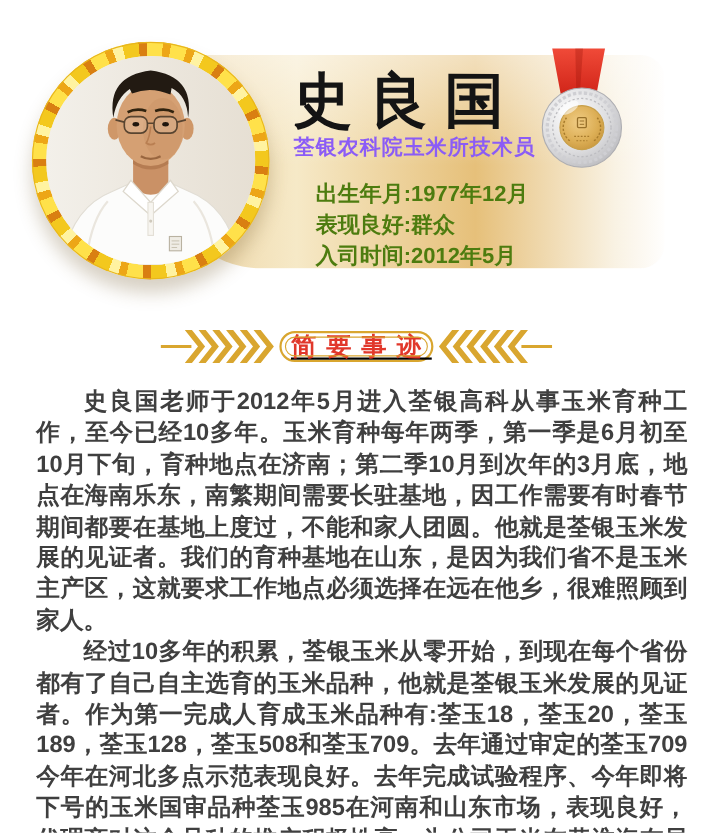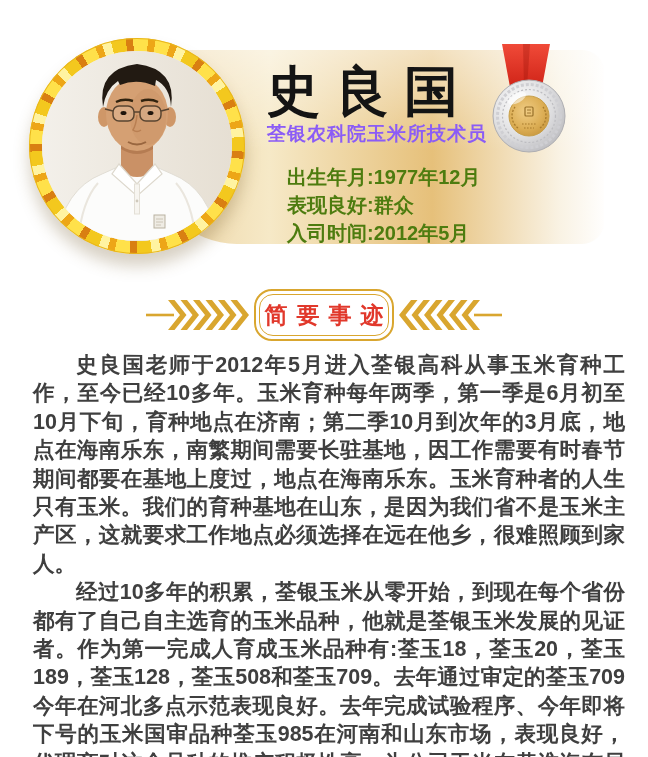--- a/index.html
+++ b/index.html
@@ -53,23 +53,24 @@
   .medal { position:absolute; left:487px; top:40px; }
 
   
   .header-row {
     position:absolute; left:0; top:295px; width:648px; height:40px;
     display:flex; justify-content:center; align-items:center; gap:4px;
   }
   .orn { flex:0 0 auto; }
   .orn.right { transform:scaleX(-1); }
   .pill {
-    width:140px; height:52px; border:2px solid #d9a62f; border-radius:18px;
+    width:140px; height:28px; border:2px solid #d9a62f; border-radius:18px;
     position:relative; display:flex; align-items:center; justify-content:center;
     background:#ffffff;
+    text-decoration:underline;
   }
   .pill::before {
     content:""; position:absolute; inset:3px;
     border:1.5px solid #d9a62f; border-radius:14px; pointer-events:none;
   }
   .pill-text {
     color:#e1382b; font-size:23px; font-weight:700;
     letter-spacing:9px; padding-left:9px; white-space:nowrap;
   }
 
@@ -201,15 +202,15 @@
       <path d="M34.5 3 L46.5 18 L34.5 33 L41 33 L53 18 L41 3 Z"></path>
       <path d="M47 3 L59 18 L47 33 L53.5 33 L65.5 18 L53.5 3 Z"></path>
       <path d="M59.5 3 L71.5 18 L59.5 33 L66 33 L78 18 L66 3 Z"></path>
       <path d="M72 3 L84 18 L72 33 L78.5 33 L90.5 18 L78.5 3 Z"></path>
       <path d="M84.5 3 L96.5 18 L84.5 33 L91 33 L103 18 L91 3 Z"></path>
     </g>
   </svg>
 </div>
 
 <div class="story">
-  <p>史良国老师于2012年5月进入荃银高科从事玉米育种工作，至今已经10多年。玉米育种每年两季，第一季是6月初至10月下旬，育种地点在济南；第二季10月到次年的3月底，地点在海南乐东，南繁期间需要长驻基地，因工作需要有时春节期间都要在基地上度过，地点在海南乐东。玉米育种者的人生只有玉米。我们的育种基地在山东，是因为我们省不是玉米主产区，这就要求工作地点必须选择在远在他乡，很难照顾到家人。</p>
+  <p>史良国老师于2012年5月进入荃银高科从事玉米育种工作，至今已经10多年。玉米育种每年两季，第一季是6月初至10月下旬，育种地点在济南；第二季10月到次年的3月底，地点在海南乐东，南繁期间需要长驻基地，因工作需要有时春节期间都要在基地上度过，不能和家人团圆。他就是荃银玉米发展的见证者。我们的育种基地在山东，是因为我们省不是玉米主产区，这就要求工作地点必须选择在远在他乡，很难照顾到家人。</p>
   <p>经过10多年的积累，荃银玉米从零开始，到现在每个省份都有了自己自主选育的玉米品种，他就是荃银玉米发展的见证者。作为第一完成人育成玉米品种有:荃玉18，荃玉20，荃玉189，荃玉128，荃玉508和荃玉709。去年通过审定的荃玉709今年在河北多点示范表现良好。去年完成试验程序、今年即将下号的玉米国审品种荃玉985在河南和山东市场，表现良好，代理商对这个品种的推广积极性高，为公司玉米在黄淮海布局打下基础。</p>
 </div>
 
 </body></html>

